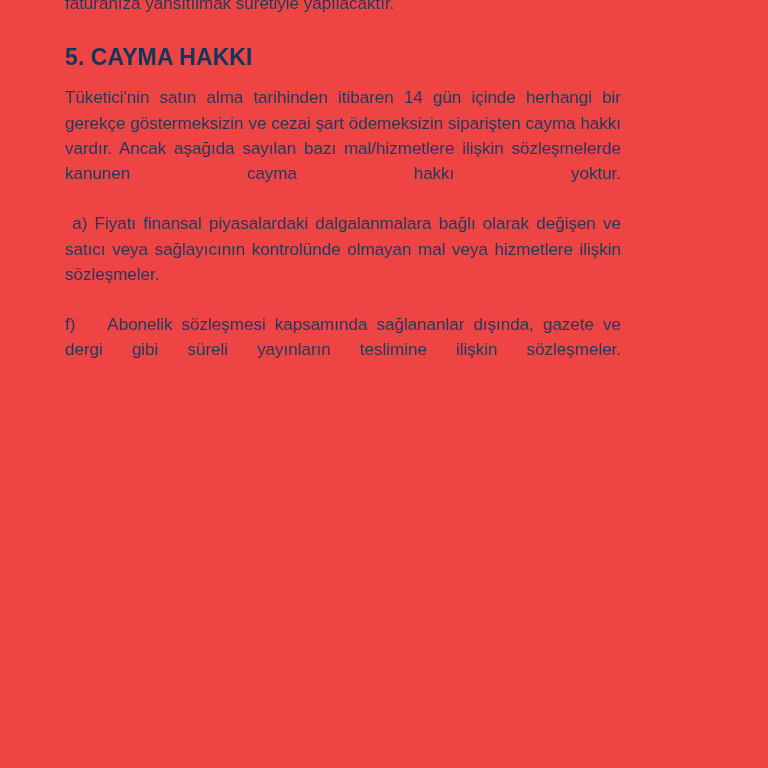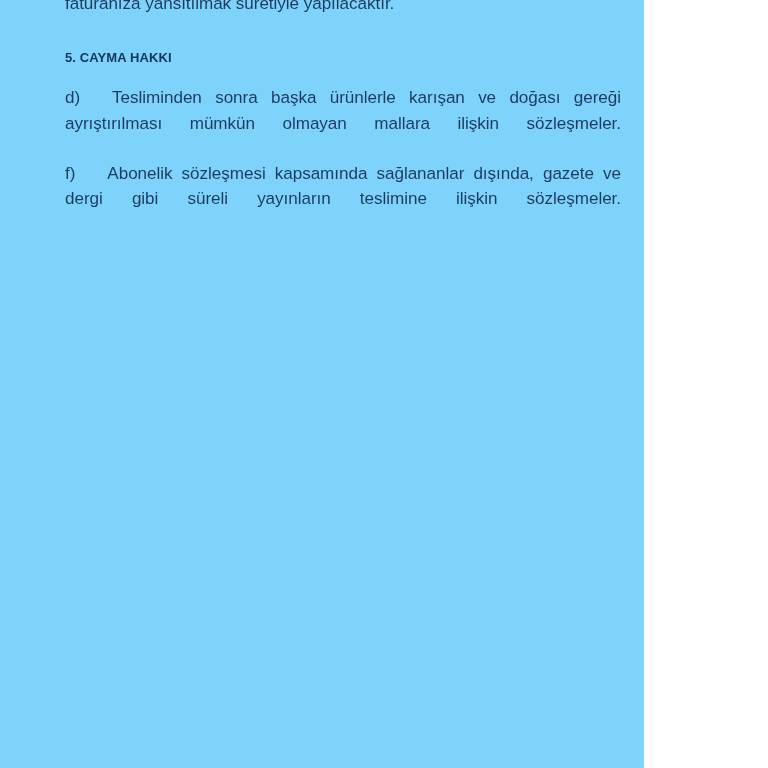--- a/index.html
+++ b/index.html
@@ -9,23 +9,23 @@
   }
   body {
     width: 768px;
     height: 768px;
     overflow: hidden;
     font-family: "Liberation Sans", sans-serif;
     color: #1f3a5f;
   }
   #page {
     position: relative;
-    width: 644px;
+    width: 768px;
     height: 768px;
-    background: #7dd3fc;
+    background: #ef4444;
     box-sizing: border-box;
   }
   #doc-body {
     position: absolute;
     left: 65px;
     top: -9px;
     width: 556px;
   }
   .para {
     margin: 0;
@@ -33,21 +33,21 @@
     line-height: 25.2px;
     color: #1f3a5f;
     text-align: justify;
     text-justify: inter-word;
     letter-spacing: -0.05px;
     word-spacing: 0px;
     white-space: pre-wrap;
   }
   .heading {
     margin: 0;
-    font-size: 13px;
+    font-size: 23px;
     line-height: 25.2px;
     font-weight: bold;
     color: #12355e;
     letter-spacing: 0.1px;
   }
   .heading-gap-top {
     height: 29px;
   }
   .heading-gap-bottom {
     height: 15px;
@@ -70,24 +70,25 @@
   <div id="doc-body">
 
     <p class="para nojust">faturanıza yansıtılmak suretiyle yapılacaktır.</p>
 
     <div class="heading-gap-top"></div>
 
     <h2 class="heading">5.  CAYMA HAKKI</h2>
 
     <div class="heading-gap-bottom"></div>
 
+    <p class="para">Tüketici'nin satın alma tarihinden itibaren 14 gün içinde herhangi bir gerekçe göstermeksizin ve cezai şart ödemeksizin siparişten cayma hakkı vardır. Ancak aşağıda sayılan bazı mal/hizmetlere ilişkin sözleşmelerde kanunen cayma hakkı yoktur.</p>
+
+    <p class="para"> a) Fiyatı finansal piyasalardaki dalgalanmalara bağlı olarak değişen ve satıcı veya sağlayıcının kontrolünde olmayan mal veya hizmetlere ilişkin sözleşmeler.</p>
 
 
 
 
-
-    <p class="para">d)<span style="display: inline-block; width: 32px;"></span>Tesliminden sonra başka ürünlerle karışan ve doğası gereği ayrıştırılması mümkün olmayan mallara ilişkin sözleşmeler.</p>
 
 
     <p class="para">f)<span style="display: inline-block; width: 32px;"></span>Abonelik sözleşmesi kapsamında sağlananlar dışında, gazete ve dergi gibi süreli yayınların teslimine ilişkin sözleşmeler.</p>
 
   </div>
 </div>
 
 </body></html>

